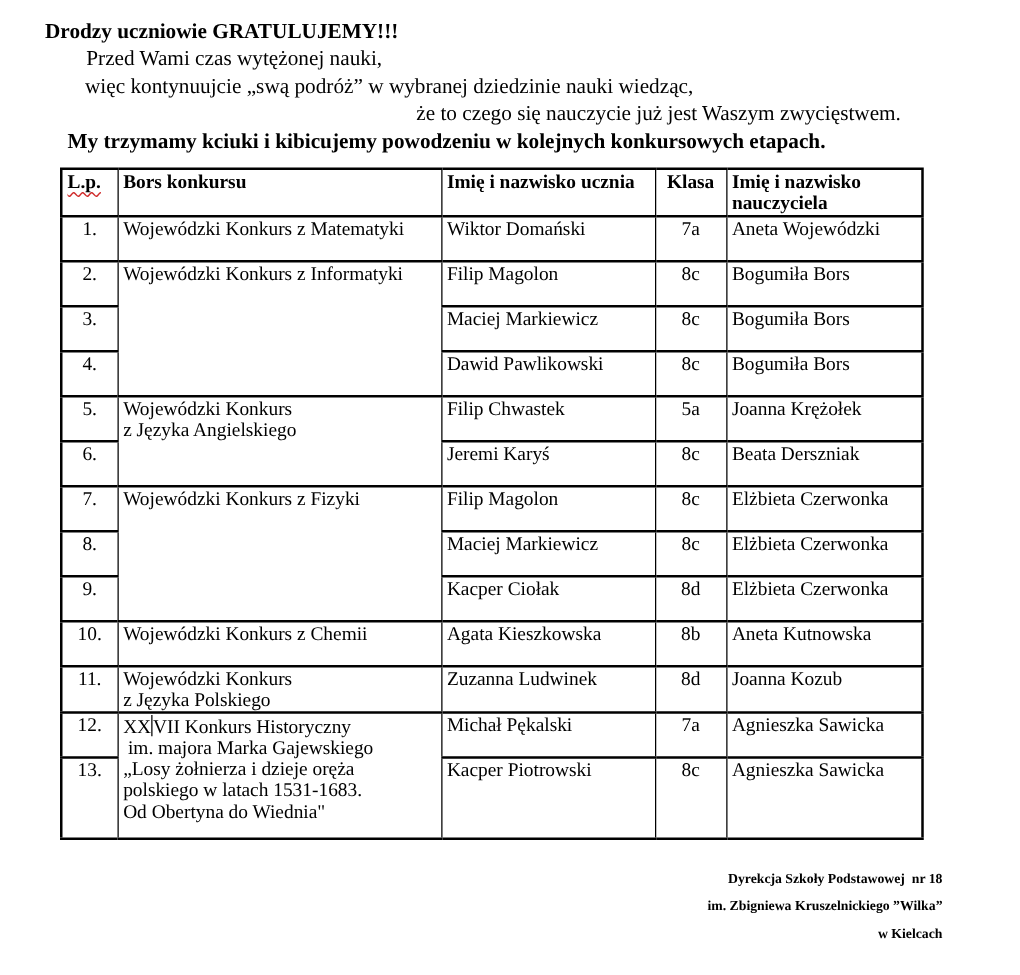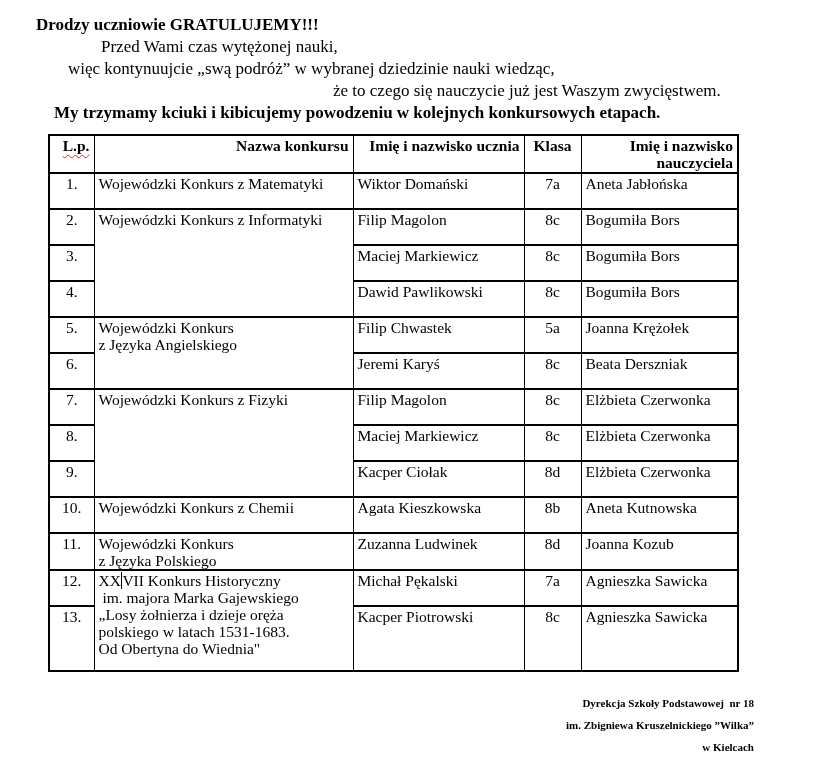--- a/index.html
+++ b/index.html
@@ -5,40 +5,40 @@
   html,body { margin:0; padding:0; }
   body {
     width:816px; height:780px; background:#ffffff; color:#000000;
     font-family:"Liberation Serif", serif; overflow:hidden;
   }
   .page { padding:14px 38px 0 36px; box-sizing:border-box; width:792px; height:780px; }
 
   
   .intro div { font-size:17px; line-height:22px; white-space:pre; }
   .bold { font-weight:bold; }
-  .ind2 { margin-left:65px; }
+  .ind2 { margin-left:33px; }
   .ind3 { margin-left:32px; }
   .ind4 { margin-left:297px; }
   .ind5 { margin-left:18px; }
 
   
   table.results {
     border-collapse:collapse; table-layout:fixed; width:689px;
     margin:10px 0 0 12px; border:2px solid #000;
   }
   col.c0{width:45px} col.c1{width:259px} col.c2{width:171px} col.c3{width:57px} col.c4{width:157px}
   th, td {
     border:1px solid #000; border-top:2px solid #000; border-bottom:2px solid #000;
     vertical-align:top; padding:1px 4px 0 4px;
     font-size:15.5px; line-height:17px; overflow:hidden;
   }
   thead tr { height:38px; }
   tbody tr { height:36px; }
   tbody tr.tall { height:65px;padding-left:24px; }
-  th { font-weight:bold; text-align:right; }
+  th { font-weight:bold; text-align:left; }
   th.c1, th.c2 { white-space:nowrap; }
   th.c3, td.klasa { text-align:center;font-family:Liberation Serif, serif; }
   td.lp { text-align:center; }
   td.contest { white-space:pre-wrap; }
 
   .squiggle {
     text-decoration-line:underline; text-decoration-style:wavy;
     text-decoration-color:#d02b2b; text-decoration-thickness:1px;
     text-underline-offset:3px;
   }
@@ -69,33 +69,33 @@
     <colgroup>
       <col class="c0">
         <col class="c1">
         <col class="c2">
         <col class="c3">
         <col class="c4">
     </colgroup>
     <thead>
       <tr id="thead-row">
           <th class="c0"><span class="squiggle">L.p.</span></th>
-          <th class="c1">Nazwa konkursu</th>
+          <th class="c1">Bors konkursu</th>
           <th class="c2">Imię i nazwisko ucznia</th>
           <th class="c3">Klasa</th>
           <th class="c4">Imię i nazwisko nauczyciela</th>
         </tr>
     </thead>
     <tbody id="tbody">
         <tr>
           <td class="lp">1.</td>
           <td class="contest" rowspan="1">Wojewódzki Konkurs z Matematyki</td>
           <td class="">Wiktor Domański</td>
           <td class="klasa">7a</td>
-          <td class="">Aneta Jabłońska</td>
+          <td class="">Aneta Wojewódzki</td>
         </tr>
         <tr>
           <td class="lp">2.</td>
           <td class="contest" rowspan="3">Wojewódzki Konkurs z Informatyki</td>
           <td class="">Filip Magolon</td>
           <td class="klasa">8c</td>
           <td class="">Bogumiła Bors</td>
         </tr>
         <tr>
           <td class="lp">3.</td>

